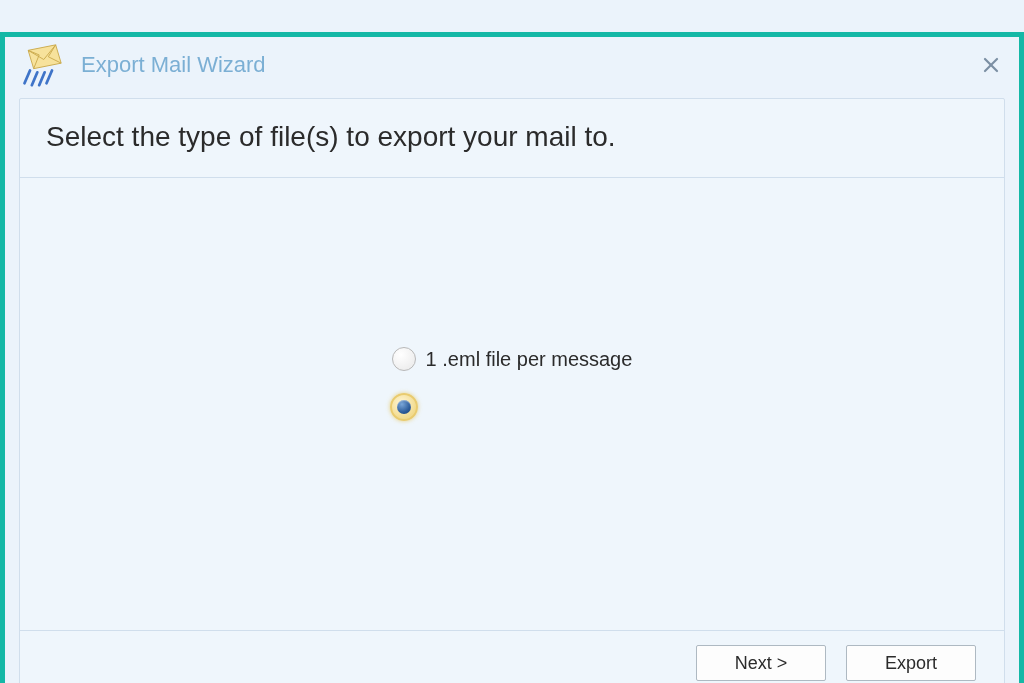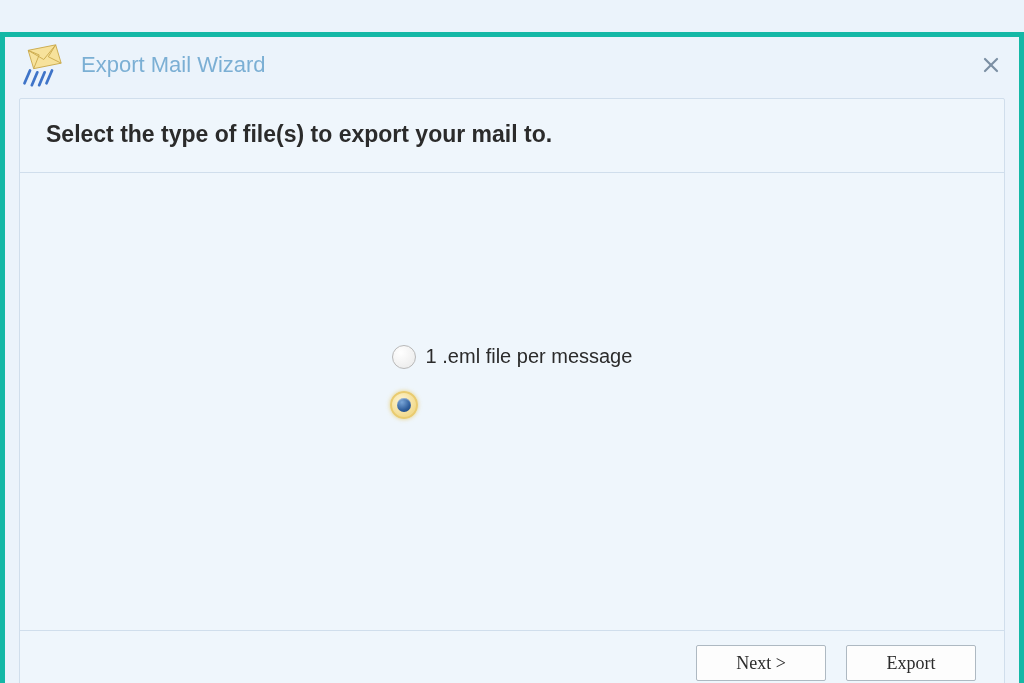--- a/index.html
+++ b/index.html
@@ -63,22 +63,22 @@
       border: 1px solid #D0DEEC;
       border-radius: 2px;
       display: flex;
       flex-direction: column;
     }
     .heading-section {
       padding: 22px 26px 24px 26px;
       border-bottom: 1px solid #D0DEEC;
     }
     .heading-text {
-      font-size: 23px;
-      font-weight: 700;
+      font-size: 28px;
+      font-weight: 400;
       color: #2B2B2B;
     }
     .content-section {
       flex: 1;
       display: flex;
       flex-direction: column;
       align-items: center;
       justify-content: center;
       padding-bottom: 40px;
     }
@@ -136,21 +136,21 @@
       border-top: 1px solid #D0DEEC;
     }
     .wizard-button {
       min-width: 130px;
       height: 36px;
       background: #FDFDFD;
       border: 1px solid #AEB9C2;
       border-radius: 2px;
       font-size: 18px;
       color: #2B2B2B;
-      font-family: Liberation Serif, serif;
+      font-family: Liberation Sans, sans-serif;
       cursor: pointer;
       display: flex;
       align-items: center;
       justify-content: center;
     }
   </style>
 </head>
 <body>
 
 <div class="window">

